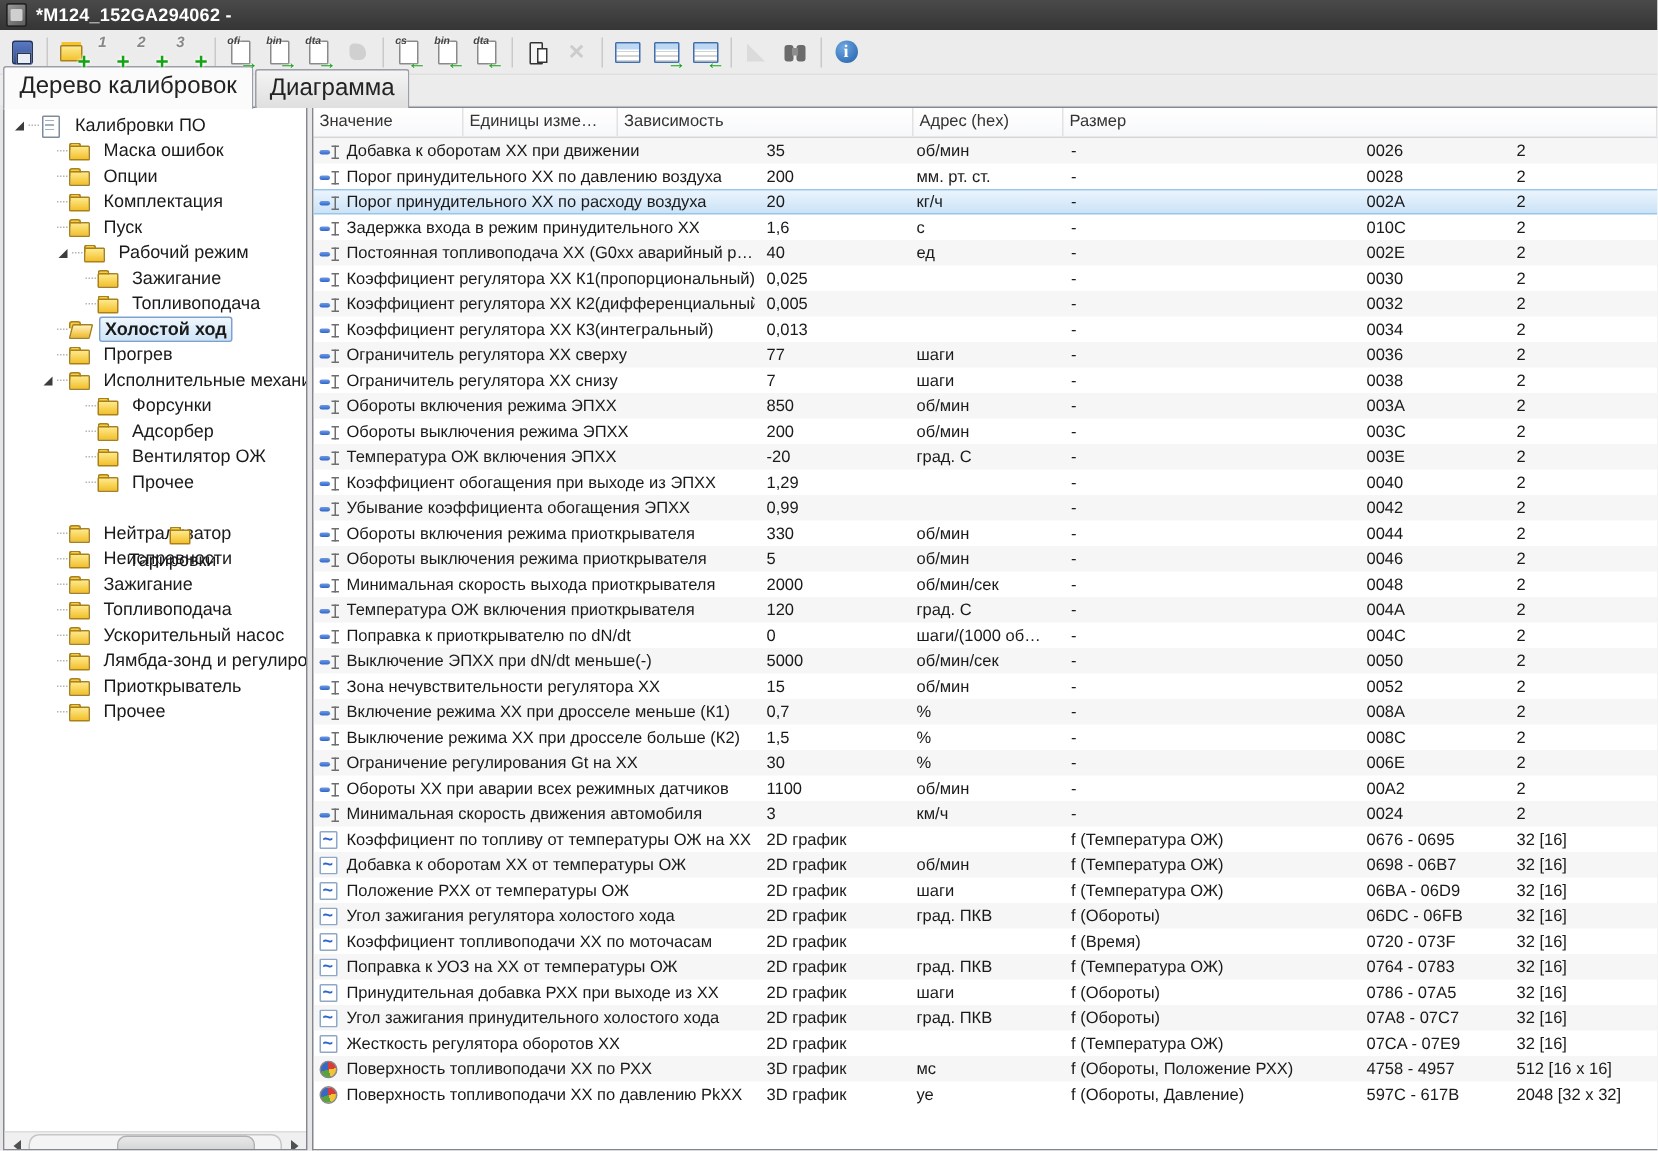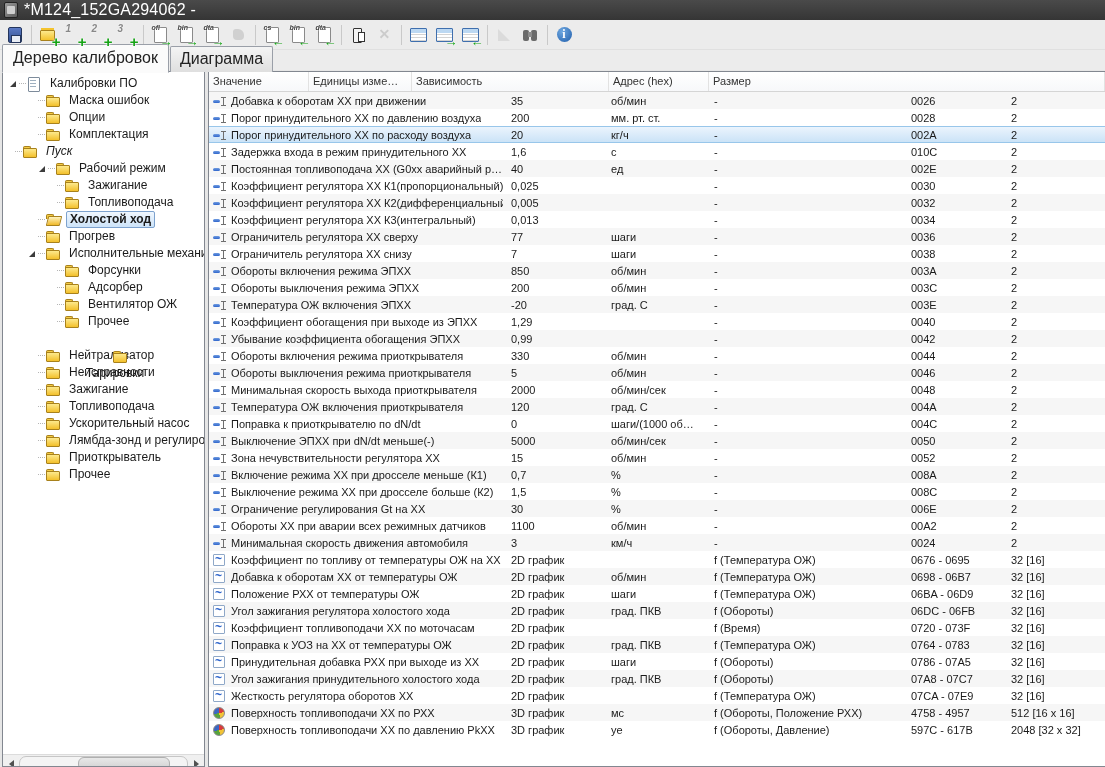--- a/index.html
+++ b/index.html
@@ -3,21 +3,21 @@
 <meta charset="utf-8">
 <style>
   html,body{margin:0;padding:0;}
   body{width:1105px;height:767px;overflow:hidden;background:#ececec;
        font-family:"Liberation Sans",sans-serif;-webkit-font-smoothing:antialiased;}
   .window{position:relative;width:1105px;height:767px;background:#ececec;}
 
   
   .titlebar{height:20px;background:linear-gradient(#4a4a4a,#353535);display:flex;align-items:center;
             padding-left:4px;gap:6px;}
-  .title-text{color:#fff;font-size:16px;font-weight:normal;letter-spacing:.2px;}
+  .title-text{color:#fff;font-size:12px;font-weight:bold;letter-spacing:.2px;}
   .app-icon{width:12px;height:14px;background:linear-gradient(135deg,#9a9a9a,#5c5c5c);
             border:1px solid #222;border-radius:2px;position:relative;}
   .app-icon::after{content:"";position:absolute;inset:3px 2px;background:#cfcfcf;border-radius:1px;}
 
   
   .toolbar{height:27px;background:#ececec;display:flex;align-items:center;padding:1px 2px;gap:1px;
            border-bottom:1px solid #e0e0e0;}
   .tbtn{width:25px;height:24px;display:flex;align-items:center;justify-content:center;border-radius:3px;}
   .tbtn.dis{opacity:.38;filter:grayscale(1);}
   .tsep{width:1px;height:20px;background:#c9c9c9;margin:0 3px;}
@@ -287,21 +287,21 @@
             <span class="tlabel">Опции</span>
           </div>
           <div class="trow" style="padding-left: 23px;">
             <span class="texp"></span>
             <span class="tstub"></span>
             <span class="ticon">
               <span class="ic-fold"></span>
             </span>
             <span class="tlabel">Комплектация</span>
           </div>
-          <div class="trow" style=" font-style: italic;">
+          <div class="trow" style="padding-left: 23px;">
             <span class="texp"></span>
             <span class="tstub"></span>
             <span class="ticon">
               <span class="ic-fold"></span>
             </span>
             <span class="tlabel">Пуск</span>
           </div>
           <div class="trow" style="padding-left: 33px; text-align: right;">
             <span class="texp">
               <span class="open-tri"></span>

